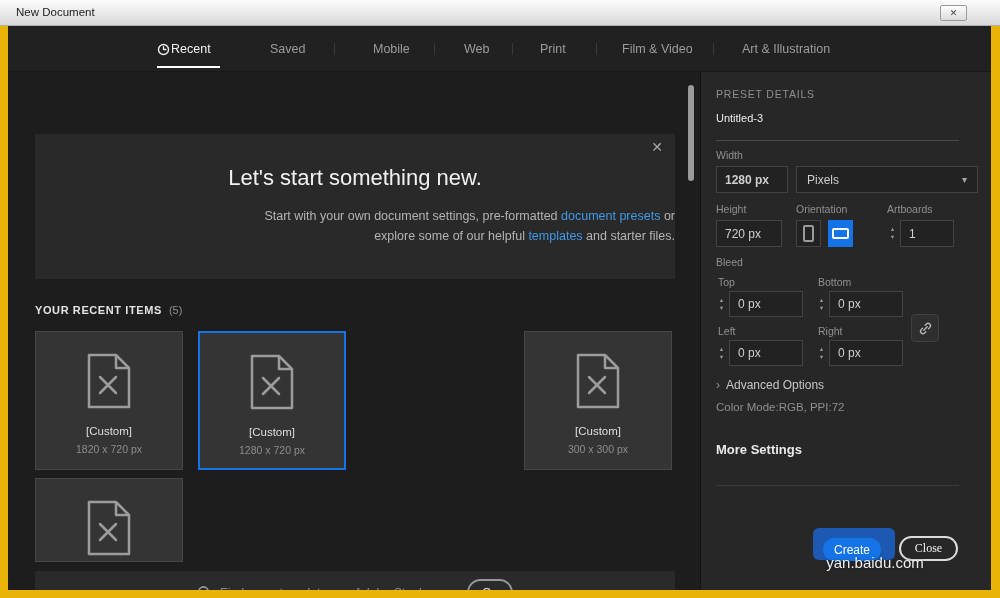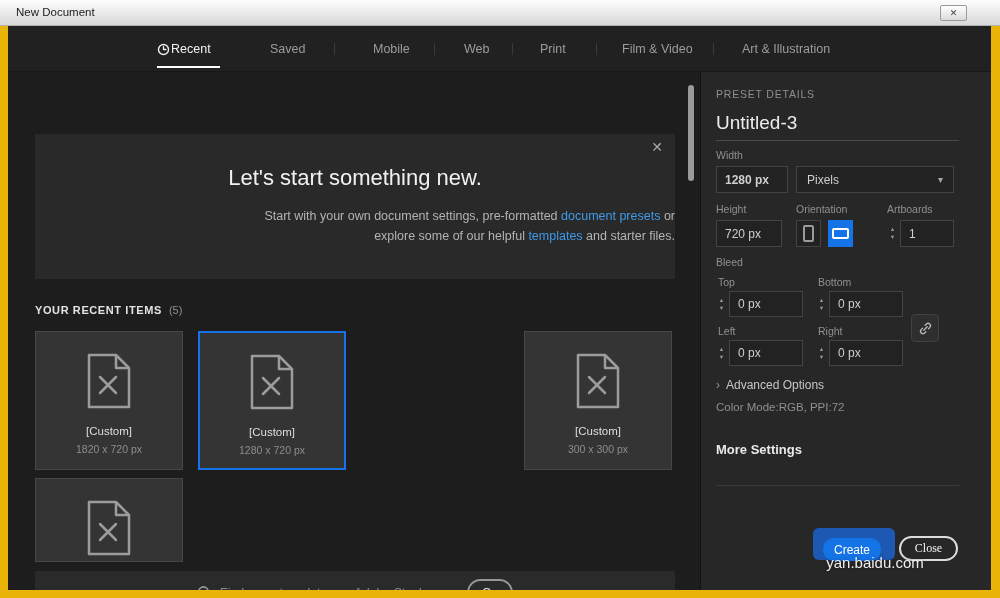--- a/index.html
+++ b/index.html
@@ -40,21 +40,21 @@
   .search-bar{position:absolute;left:27px;top:499px;width:640px;height:43px;background:#2a2a2a;border-radius:2px}
   .search-icon{position:absolute;left:162px;top:14px}
   .search-input{position:absolute;left:184px;top:0;width:250px;height:43px;background:transparent;border:none;outline:none;color:#cfcfcf;font-size:12.5px;font-style:italic;font-family:inherit}
   .search-input::placeholder{color:#8b8b8b;font-style:italic}
   .go-btn{position:absolute;left:432px;top:8px;width:46px;height:27px;border-radius:14px;border:2px solid #979797;background:transparent;color:#e8e8e8;font-size:12px;cursor:pointer;font-family:inherit}
   .scrollbar-thumb{position:absolute;left:680px;top:59px;width:6px;height:96px;border-radius:3px;background:#9a9a9a;cursor:pointer}
 
   
   .sidebar{position:absolute;left:692px;right:0;top:46px;bottom:0;background:#272727;border-left:1px solid #121212}
   .sb-heading{position:absolute;left:15px;top:16px;font-size:10.5px;letter-spacing:.8px;color:#8f8f8f}
-  .doc-name{position:absolute;left:15px;top:40px;font-size:19px;color:#ececec}
+  .doc-name{position:absolute;left:15px;top:40px;font-size:11px;color:#ececec}
   .sb-divider{position:absolute;left:15px;width:243px;height:1px;background:#4a4a4a}
   .sb-label{position:absolute;font-size:10.5px;color:#909090}
   .tinput{position:absolute;height:27px;background:#222222;border:1px solid #434343;color:#cfcfcf;font-size:12px;padding:0 8px;font-family:inherit;outline:none}
   .dropdown{position:absolute;height:27px;background:#222222;border:1px solid #434343;color:#cfcfcf;font-size:12px;display:flex;align-items:center;justify-content:space-between;padding:0 10px;cursor:pointer}
   .dd-chev{color:#a5a5a5;font-size:10px}
   .stepper{position:absolute;width:11px;height:27px;display:flex;flex-direction:column;justify-content:center;gap:3px}
   .stepper span{font-size:5.5px;color:#9a9a9a;line-height:5px;text-align:center;cursor:pointer}
   .orient-btn{position:absolute;width:25px;height:27px;background:#222222;border:1px solid #434343;display:flex;align-items:center;justify-content:center;cursor:pointer}
   .orient-btn.active{background:#1473e6;border-color:#1473e6}
   .glyph-portrait{width:11px;height:17px;border:2px solid #9a9a9a;border-radius:2px}
@@ -195,21 +195,21 @@
 
     <div class="scrollbar-thumb"></div>
 
     <div class="sidebar">
       <div class="sb-heading">PRESET DETAILS</div>
       <div class="doc-name">Untitled-3</div>
       <div class="sb-divider" style="top:68px"></div>
 
       <div class="sb-label" style="left:15px;top:77px">Width</div>
       <input class="tinput" style="left: 15px; top: 94px; width: 72px; font-weight: bold;" value="1280 px">
-      <div class="dropdown" style="left:95px;top:94px;width:158px">
+      <div class="dropdown" style="left:95px;top:94px;width:182px">
         <span>Pixels</span>
         <span class="dd-chev">▾</span>
       </div>
 
       <div class="sb-label" style="left:15px;top:131px">Height</div>
       <div class="sb-label" style="left:95px;top:131px">Orientation</div>
       <div class="sb-label" style="left:186px;top:131px">Artboards</div>
       <input class="tinput" style="left: 15px; top: 148px; width: 66px;" value="720 px">
       <div class="orient-btn" style="left:95px;top:148px">
         <span class="glyph-portrait"></span>

